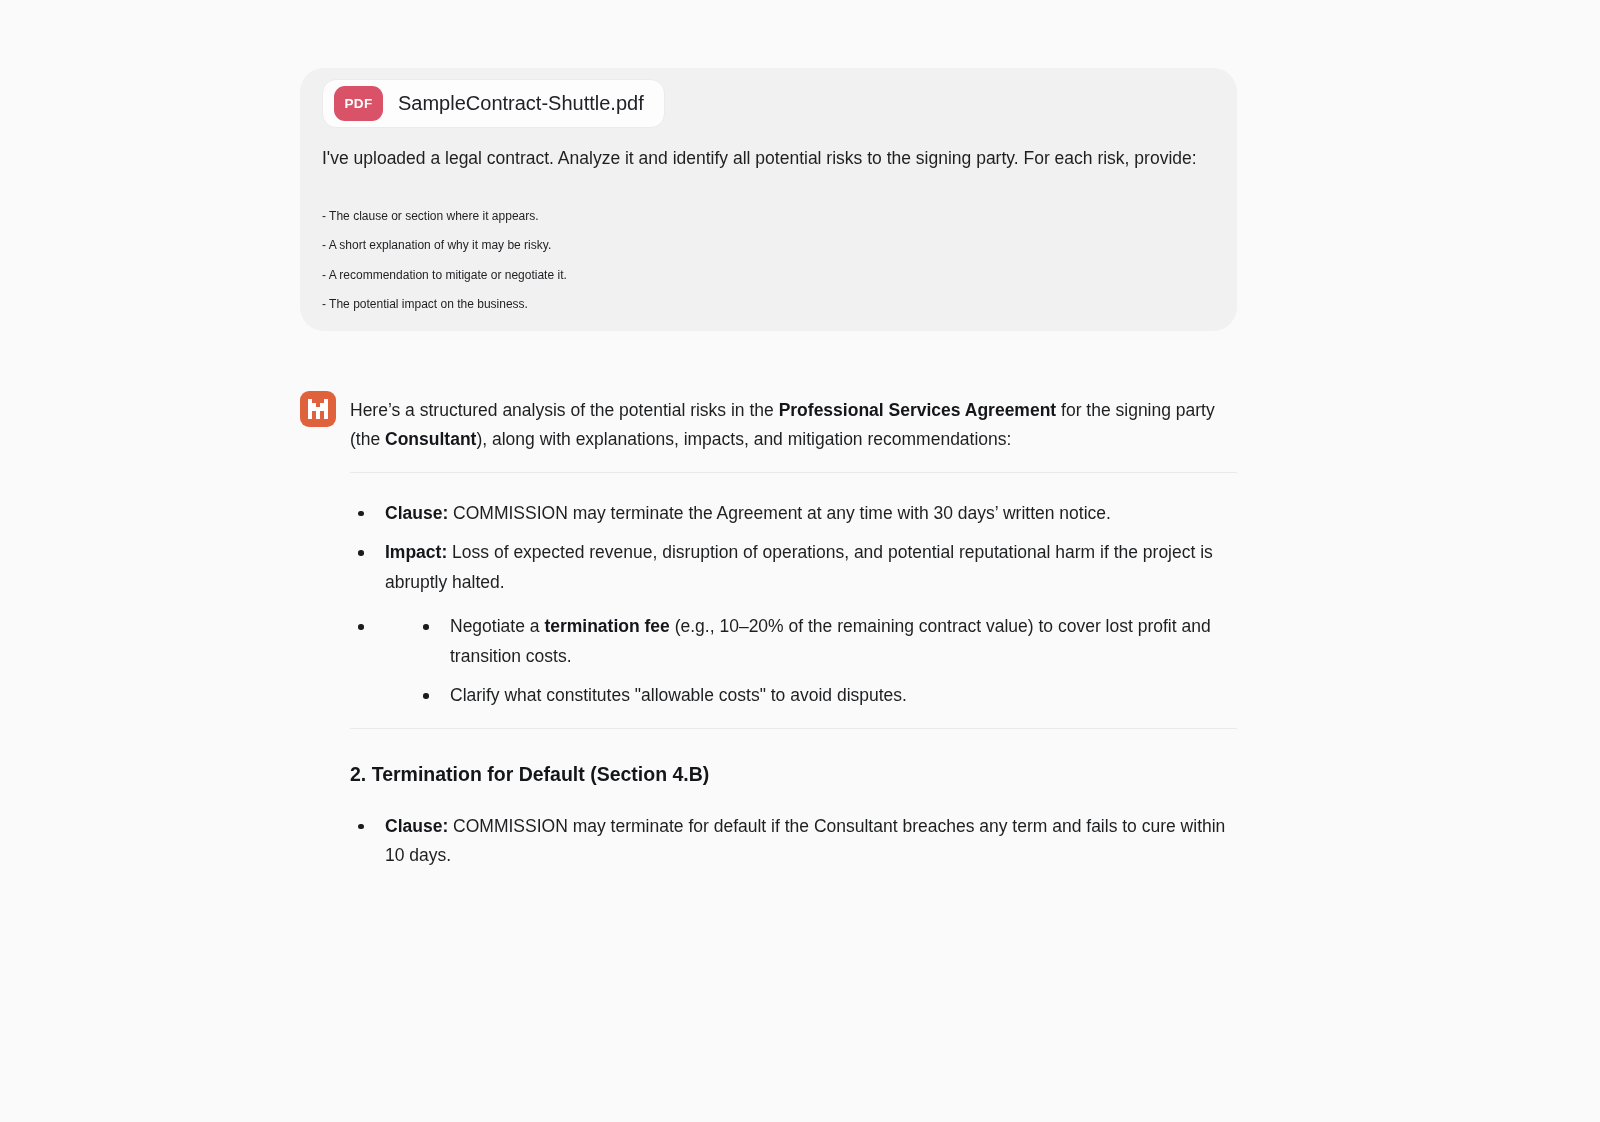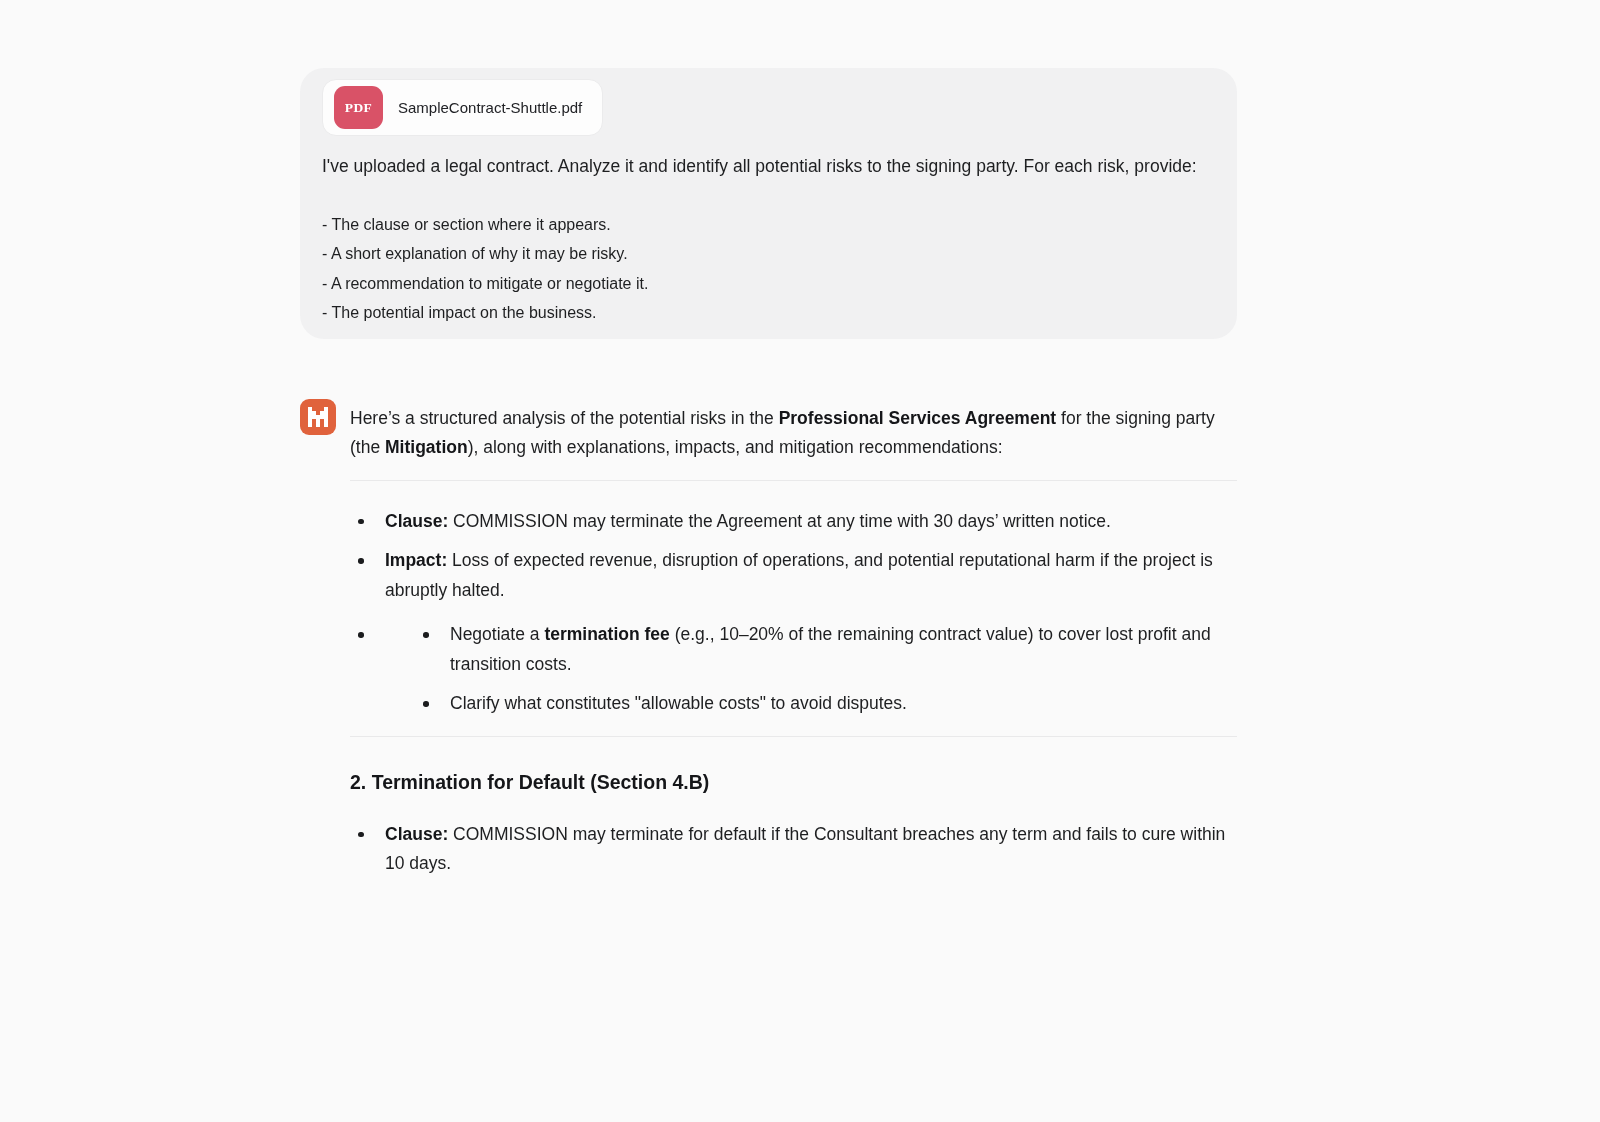--- a/index.html
+++ b/index.html
@@ -41,36 +41,35 @@
     display: inline-flex;
     align-items: center;
     justify-content: center;
     background: var(--pdf-badge, #d95267);
     color: #ffffff;
     font-size: 13.5px;
     font-weight: 700;
     letter-spacing: 0.4px;
     border-radius: 11px;
     width: 49px;
-    height: 43px;
-    font-family: Liberation Serif, serif;
+    height: 35px;
   }
   .chip-name {
-    font-size: 15px;
+    font-size: 20px;
     color: #212226;
   }
   .u-para {
     margin: 0;
     font-size: 17.5px;
     line-height: 29.5px;
     width: 890px;
   }
   .u-list {
     margin-top: 28px;
-    font-size: 16px;
+    font-size: 12px;
     line-height: 29.5px;
   }
   
   .assistant-row {
     display: flex;
     align-items: flex-start;
     gap: 14px;
     margin-top: 60px;
   }
   .avatar {
@@ -155,21 +154,21 @@
           <rect x="8" y="20" width="4" height="4"></rect>
             <rect x="16" y="20" width="4" height="4"></rect>
             <rect x="24" y="20" width="4" height="4"></rect>
           <rect x="8" y="24" width="4" height="4"></rect>
             <rect x="16" y="24" width="4" height="4"></rect>
             <rect x="24" y="24" width="4" height="4"></rect>
         </g>
       </svg>
     </div>
     <div class="msg">
-      <p class="a-intro"><span>Here’s a structured analysis of the potential risks in the </span><strong>Professional Services Agreement</strong><span> for the signing party (the </span><strong>Mitigation</strong><span>), along with explanations, impacts, and mitigation recommendations:</span></p>
+      <p class="a-intro"><span>Here’s a structured analysis of the potential risks in the </span><strong>Professional Services Agreement</strong><span> for the signing party (the </span><strong>Consultant</strong><span>), along with explanations, impacts, and mitigation recommendations:</span></p>
       <div id="sections">
           <div class="divider"></div>
           <ul class="blist">
             <li class="bitem">
               <div><strong>Clause:</strong><span> COMMISSION may terminate the Agreement at any time with 30 days’ written notice.</span></div>
             </li>
             <li class="bitem">
               <div><strong>Impact:</strong><span> Loss of expected revenue, disruption of operations, and potential reputational harm if the project is abruptly halted.</span></div>
             </li>
             <li class="bitem">

